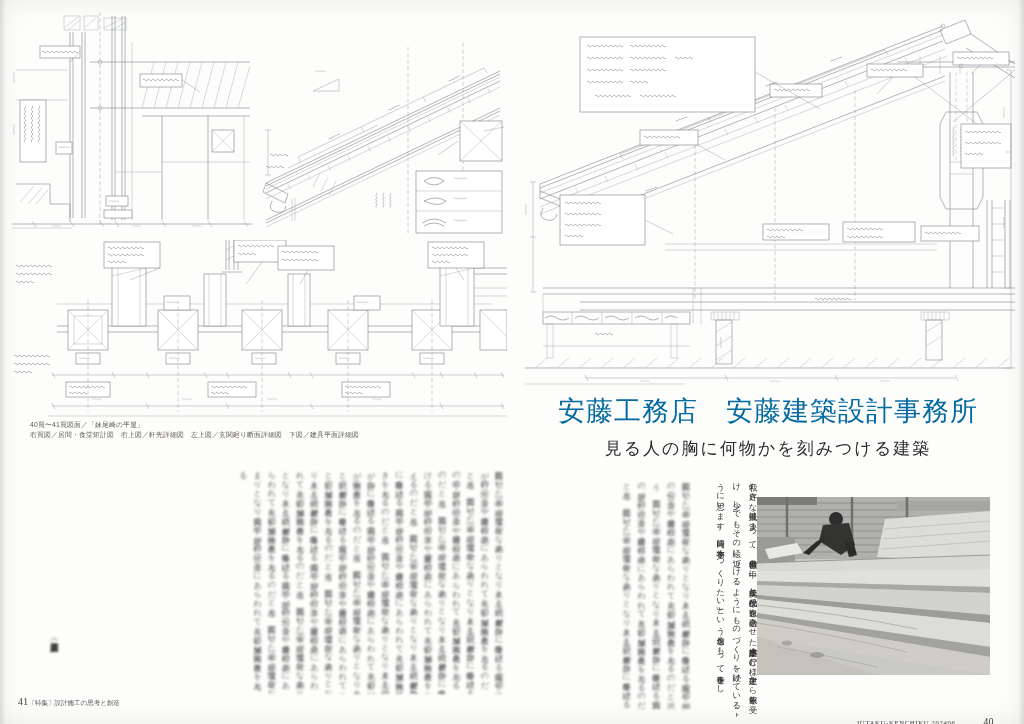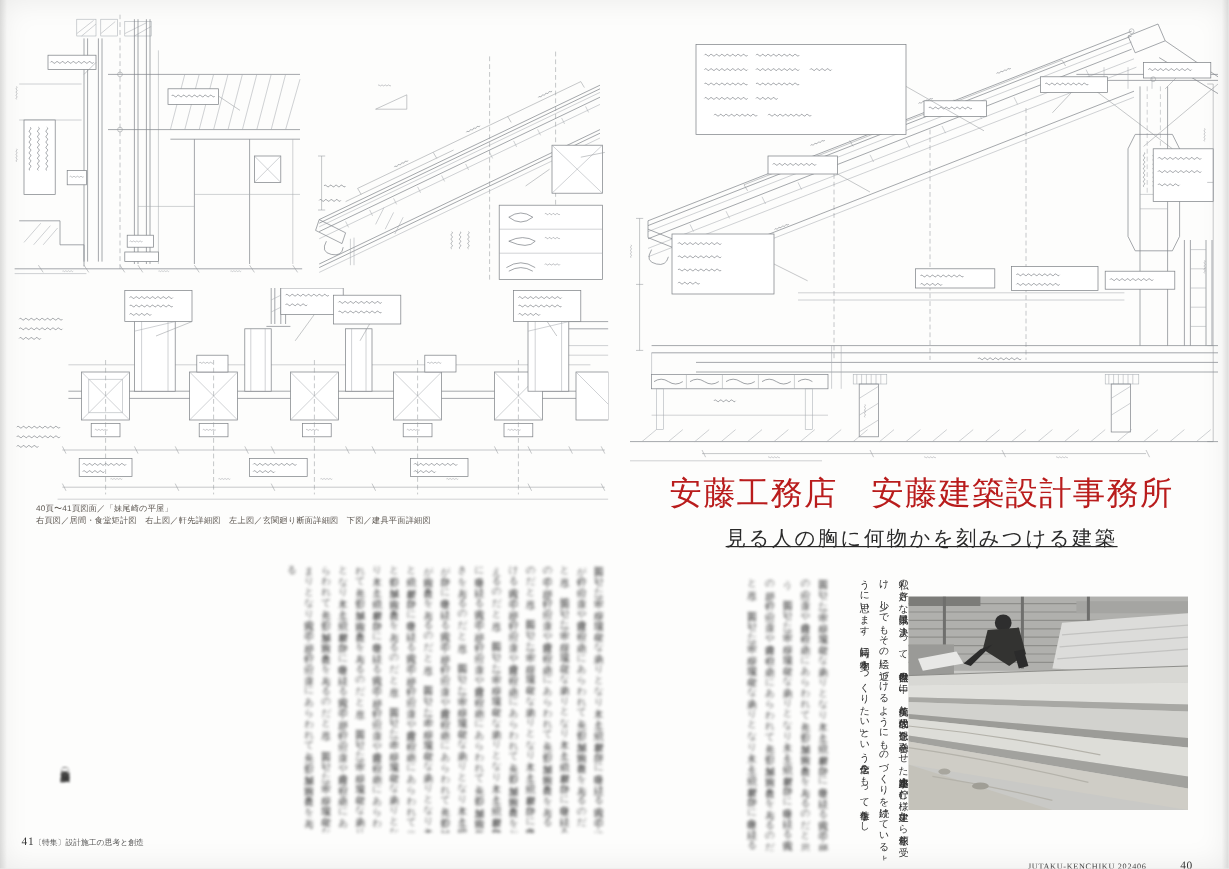--- a/index.html
+++ b/index.html
@@ -12,23 +12,23 @@
   .ln{stroke:#82868c;stroke-width:.6;fill:none;}
   .lt{stroke:#a7acb1;stroke-width:.45;fill:none;}
   .sc{stroke:#6f747a;stroke-width:.55;fill:none;}
   .dm{stroke:#94989d;stroke-width:.45;fill:none;}
   .dsh{stroke-dasharray:4 2.5;}
   .bx{fill:#ffffff;stroke:#7d8186;stroke-width:.6;}
   
   .caption{font-family:"Liberation Sans","DejaVu Sans",sans-serif;font-size:6.8px;
            line-height:10px;color:#5c5650;letter-spacing:.2px;}
   .title{left:512px;width:512px;top:393px;text-align:center;font-size:27px;
-         letter-spacing:1px;color:#b91c1c;white-space:nowrap;}
+         letter-spacing:1px;color:#0369a1;white-space:nowrap;}
   .subtitle{left:512px;width:512px;top:437px;text-align:center;font-size:17px;
-            letter-spacing:2px;color:#2a2a2a;white-space:nowrap;text-decoration:underline;}
+            letter-spacing:2px;color:#2a2a2a;white-space:nowrap;}
   .vtext{writing-mode:vertical-rl;text-orientation:mixed;overflow:hidden;color:#2e2e2e;}
   .lead{left:694px;top:477px;width:66px;height:240px;font-size:8.2px;
         line-height:16.2px;letter-spacing:.2px;}
   .redacted{filter:blur(1.3px);opacity:.8;color:#3a3a3a;}
   .rred{left:530px;top:477px;width:162px;height:232px;font-size:8px;line-height:14.8px;}
   .lred{left:33px;top:466px;width:472px;height:228px;font-size:8px;line-height:14.2px;}
   .sig{left:46px;top:636px;width:15px;height:58px;font-size:8.5px;filter:blur(1px);
        color:#1c1c1c;opacity:.9;}
   .footer-l{left:18px;top:697px;display:flex;align-items:baseline;}
   .footer-r{right:30px;top:717px;display:flex;align-items:baseline;gap:28px;}

